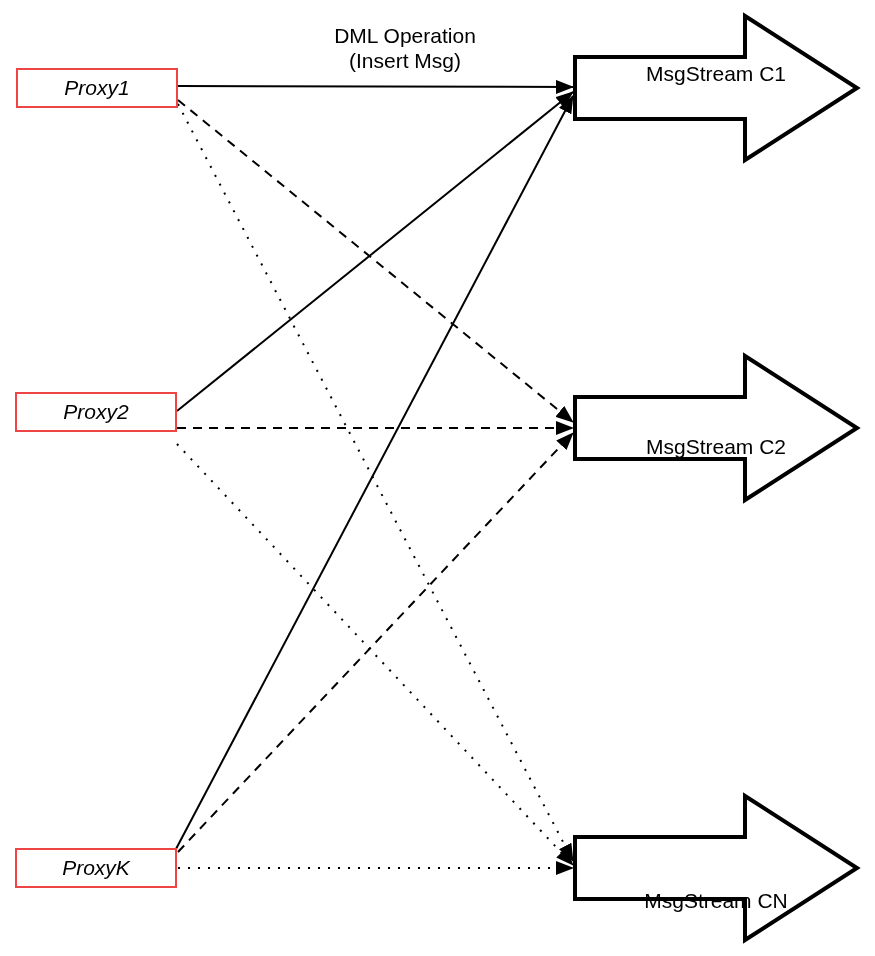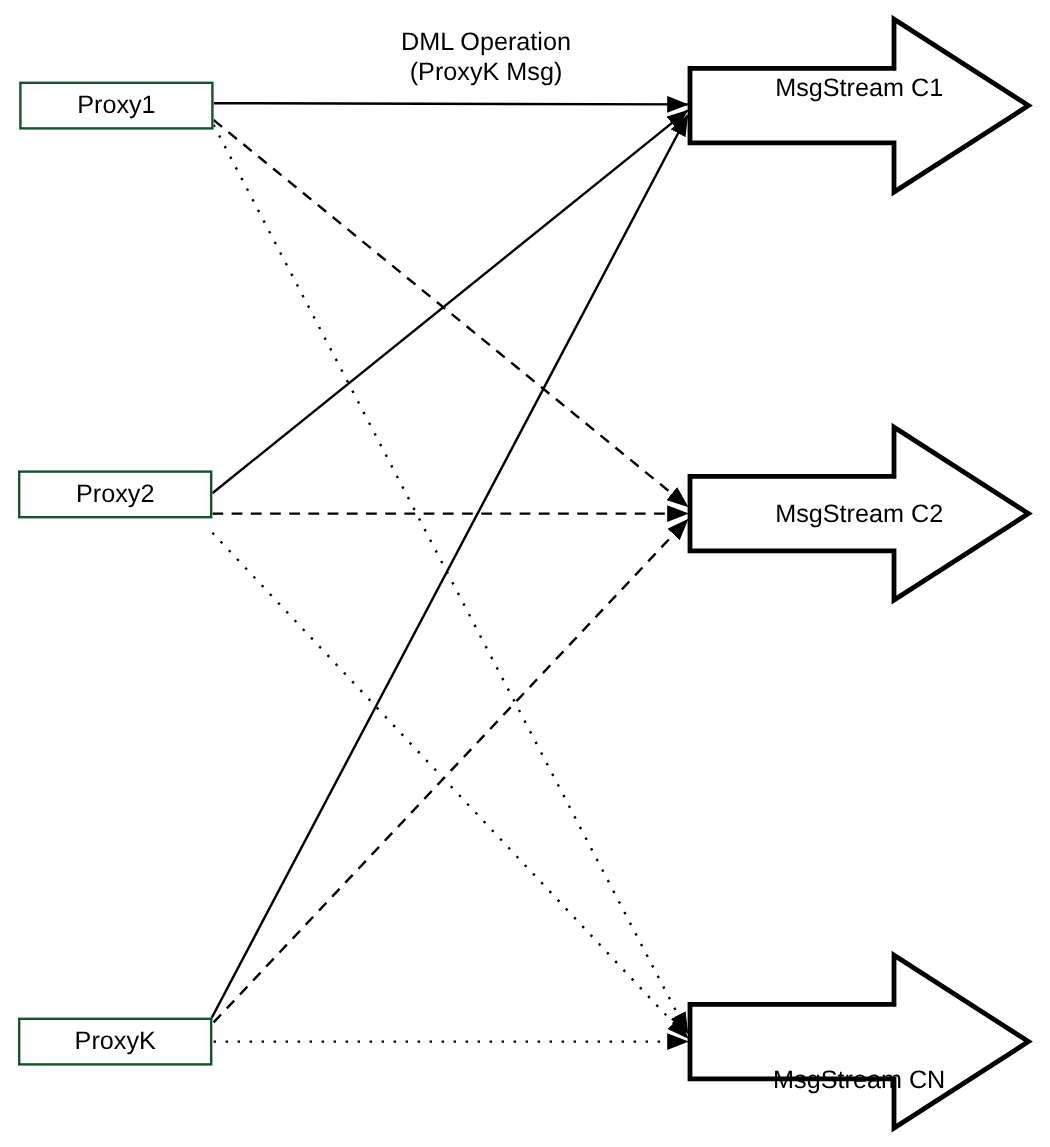--- a/index.html
+++ b/index.html
@@ -34,45 +34,46 @@
     fill: #ffffff;
     stroke: #000000;
     stroke-width: 4;
     stroke-linejoin: miter;
   }
   .proxy-box {
     position: absolute;
     width: 158px;
     height: 36px;
     background: #ffffff;
-    border: 2px solid #14532d;
+    border: 2px solid #ef4444;
     display: flex;
     align-items: center;
     justify-content: center;
     font-size: 21px;
     color: #000000;
     z-index: 2;
+    font-style: italic;
   }
   .proxy-box.p1 { left: 16px; top: 68px; }
   .proxy-box.p2 { left: 15px; top: 392px; }
   .proxy-box.pk { left: 15px; top: 848px; text-align: right; }
   .stream-label {
     position: absolute;
     left: 575px;
     width: 282px;
     height: 28px;
     line-height: 28px;
     text-align: center;
     font-size: 21px;
     color: #000000;
     z-index: 2;
     white-space: nowrap;
   }
   .stream-label.c1 { top: 60px; }
-  .stream-label.c2 { top: 415px; }
+  .stream-label.c2 { top: 433px; }
   .stream-label.cn { top: 887px; }
   .annotation {
     position: absolute;
     left: 405px;
     top: 23px;
     transform: translateX(-50%);
     text-align: center;
     font-size: 21px;
     line-height: 25px;
     color: #000000;
@@ -104,21 +105,21 @@
     <line class="conn dashed" x1="178" y1="852" x2="573" y2="433" marker-end="url(#arrowhead)"></line>
     <line class="conn dotted" x1="178" y1="868" x2="573" y2="868" marker-end="url(#arrowhead)"></line>
 
     <polygon class="stream-arrow" points="575,57 745,57 745,16 857,88 745,160 745,119 575,119"></polygon>
     <polygon class="stream-arrow" points="575,397 745,397 745,356 857,428 745,500 745,459 575,459"></polygon>
     <polygon class="stream-arrow" points="575,837 745,837 745,796 857,868 745,940 745,899 575,899"></polygon>
   </svg>
 
   <div class="annotation">
     <div>DML Operation</div>
-    <div>(ProxyK Msg)</div>
+    <div>(Insert Msg)</div>
   </div>
 
   <div class="proxy-box p1">
     <span>Proxy1</span>
   </div>
   <div class="proxy-box p2">
     <span>Proxy2</span>
   </div>
   <div class="proxy-box pk">
     <span>ProxyK</span>

